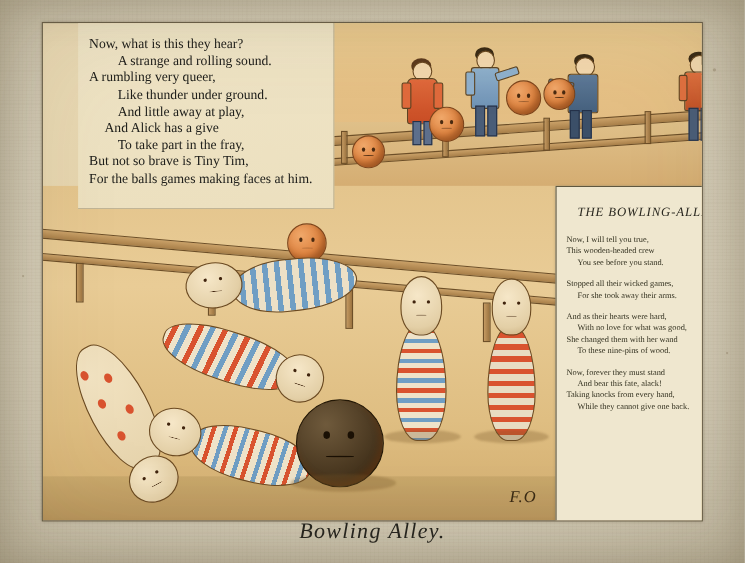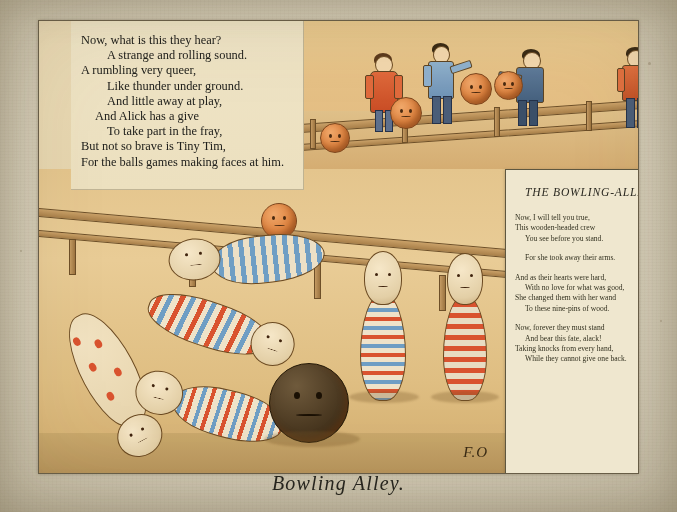--- a/index.html
+++ b/index.html
@@ -430,20 +430,21 @@
       <h2>THE  BOWLING-ALLEY.</h2>
 
       <div class="stanza">
         <div class="vline">Now, I will tell you true,</div>
         <div class="vline">This wooden-headed crew</div>
         <div class="vline v-ind">You see before you stand.</div>
       </div>
 
 
       <div class="stanza">
+        <div class="vline">Stopped all their wicked games,</div>
         <div class="vline v-ind">For she took away their arms.</div>
       </div>
 
       <div class="stanza">
         <div class="vline">And as their hearts were hard,</div>
         <div class="vline v-ind">With no love for what was good,</div>
         <div class="vline">She changed them with her wand</div>
         <div class="vline v-ind">To these nine-pins of wood.</div>
       </div>
 

